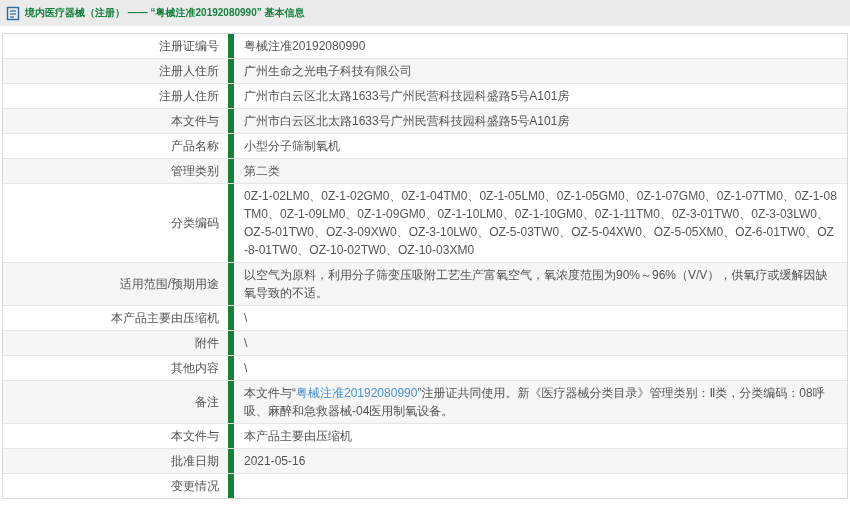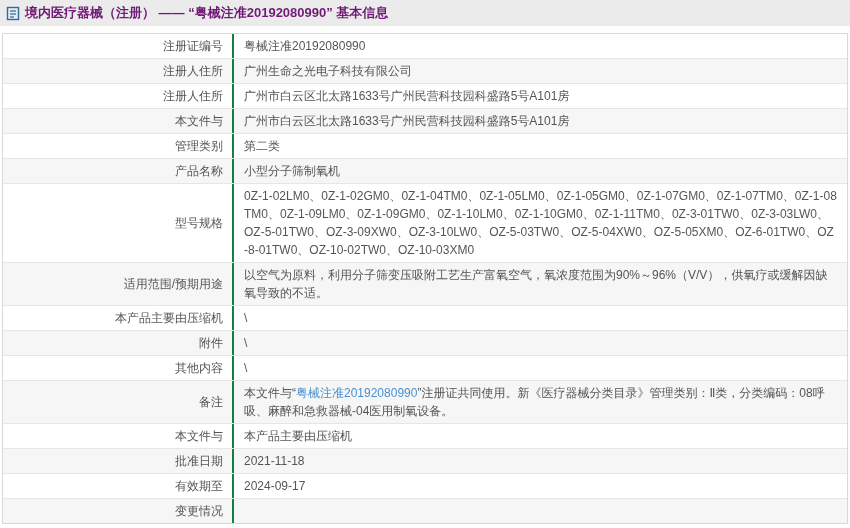--- a/index.html
+++ b/index.html
@@ -14,43 +14,43 @@
   .header-bar {
     height: 26px;
     background: #ebebeb;
     display: flex;
     align-items: center;
     padding: 0 6px;
     gap: 5px;
   }
   .header-bar .doc-icon { flex: 0 0 auto; display: flex; align-items: center; }
   .page-title {
-    color: #701a75;
+    color: #15803d;
     font-weight: bold;
-    font-size: 13px;
+    font-size: 10px;
     white-space: nowrap;
   }
   .info-table {
     margin: 7px 2px 0 2px;
     border: 1px solid #d8d8d8;
     background: #ffffff;
   }
   .row {
     display: flex;
     align-items: stretch;
     min-height: 24px;
     border-bottom: 1px solid #e6e6e6;
     background: #ffffff;
   }
   .row:last-child { border-bottom: none; }
   .row:nth-child(even) { background: #f6f6f6; }
   .cell-label {
     width: 231px;
     flex: 0 0 231px;
-    border-right: 2px solid #15803d;
+    border-right: 6px solid #15803d;
     display: flex;
     align-items: center;
     justify-content: flex-end;
     text-align: right;
     padding: 3px 9px;
     line-height: 16px;
   }
   .cell-value {
     flex: 1 1 auto;
     display: flex;
@@ -104,35 +104,35 @@
   </div>
 
   <div class="row">
     <div class="cell-label">本文件与</div>
     <div class="cell-value">
         <span class="wrap">广州市白云区北太路1633号广州民营科技园科盛路5号A101房</span>
       </div>
   </div>
 
   <div class="row">
+    <div class="cell-label">产品名称</div>
+    <div class="cell-value">
+        <span class="wrap">小型分子筛制氧机</span>
+      </div>
+  </div>
+
+  <div class="row">
     <div class="cell-label">管理类别</div>
     <div class="cell-value">
         <span class="wrap">第二类</span>
       </div>
   </div>
 
   <div class="row">
-    <div class="cell-label">产品名称</div>
-    <div class="cell-value">
-        <span class="wrap">小型分子筛制氧机</span>
-      </div>
-  </div>
-
-  <div class="row">
-    <div class="cell-label">型号规格</div>
+    <div class="cell-label">分类编码</div>
     <div class="cell-value">
         <span class="wrap">0Z-1-02LM0、0Z-1-02GM0、0Z-1-04TM0、0Z-1-05LM0、0Z-1-05GM0、0Z-1-07GM0、0Z-1-07TM0、0Z-1-08TM0、0Z-1-09LM0、0Z-1-09GM0、0Z-1-10LM0、0Z-1-10GM0、0Z-1-11TM0、0Z-3-01TW0、0Z-3-03LW0、OZ-5-01TW0、OZ-3-09XW0、OZ-3-10LW0、OZ-5-03TW0、OZ-5-04XW0、OZ-5-05XM0、OZ-6-01TW0、OZ-8-01TW0、OZ-10-02TW0、OZ-10-03XM0</span>
       </div>
   </div>
 
 
   <div class="row">
     <div class="cell-label">适用范围/预期用途</div>
     <div class="cell-value">
         <span class="wrap">以空气为原料，利用分子筛变压吸附工艺生产富氧空气，氧浓度范围为90%～96%（V/V），供氧疗或缓解因缺氧导致的不适。</span>
@@ -170,30 +170,24 @@
   <div class="row">
     <div class="cell-label">本文件与</div>
     <div class="cell-value">
         <span class="wrap">本产品主要由压缩机</span>
       </div>
   </div>
 
   <div class="row">
     <div class="cell-label">批准日期</div>
     <div class="cell-value">
-        <span class="wrap">2021-11-18</span>
+        <span class="wrap">2021-05-16</span>
       </div>
   </div>
 
-  <div class="row">
-    <div class="cell-label">有效期至</div>
-    <div class="cell-value">
-        <span class="wrap">2024-09-17</span>
-      </div>
-  </div>
 
   <div class="row">
     <div class="cell-label">变更情况</div>
     <div class="cell-value">
         <span class="wrap"></span>
       </div>
   </div>
 
 </div>
 

